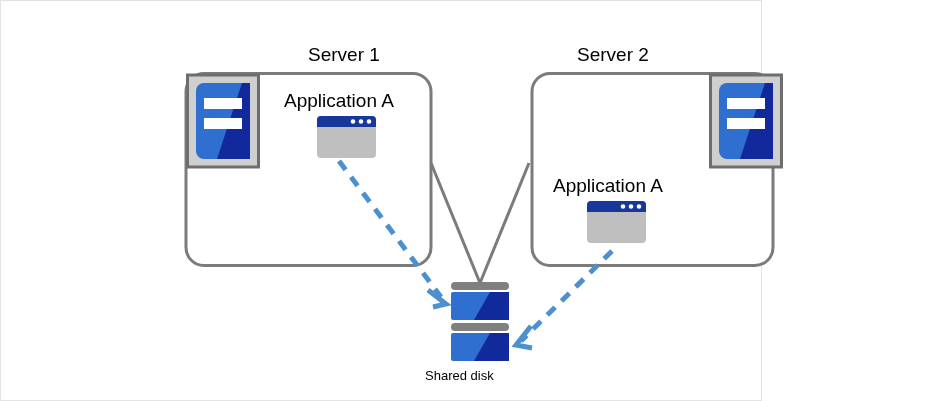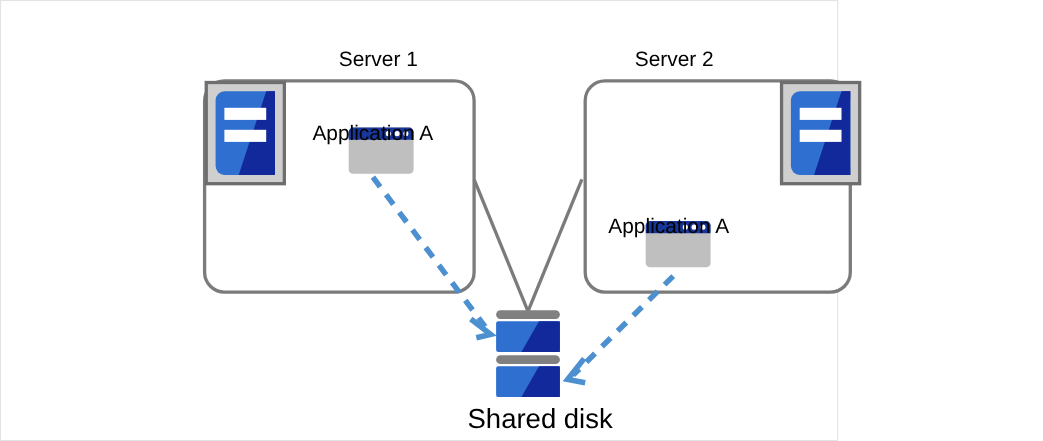--- a/index.html
+++ b/index.html
@@ -34,24 +34,23 @@
     font-family: "Liberation Sans", sans-serif;
     color: #000000;
     white-space: nowrap;
     line-height: 1;
   }
   .lbl-server {
     font-size: 19px;
   }
   .lbl-app {
     font-size: 19px;
-    margin-top: 21px;
   }
   .lbl-disk {
-    font-size: 25px;
+    font-size: 13px;
   }
   #server1-title { left: 307px; top: 44px; }
   #server2-title { left: 576px; top: 44px; text-align: center; }
   #server1-app-label { left: 283px; top: 90px; }
   #server2-app-label { left: 552px; top: 175px; }
   #shared-disk-label { left: 424px; top: 368px; }
 </style>
 </head>
 <body>
 

